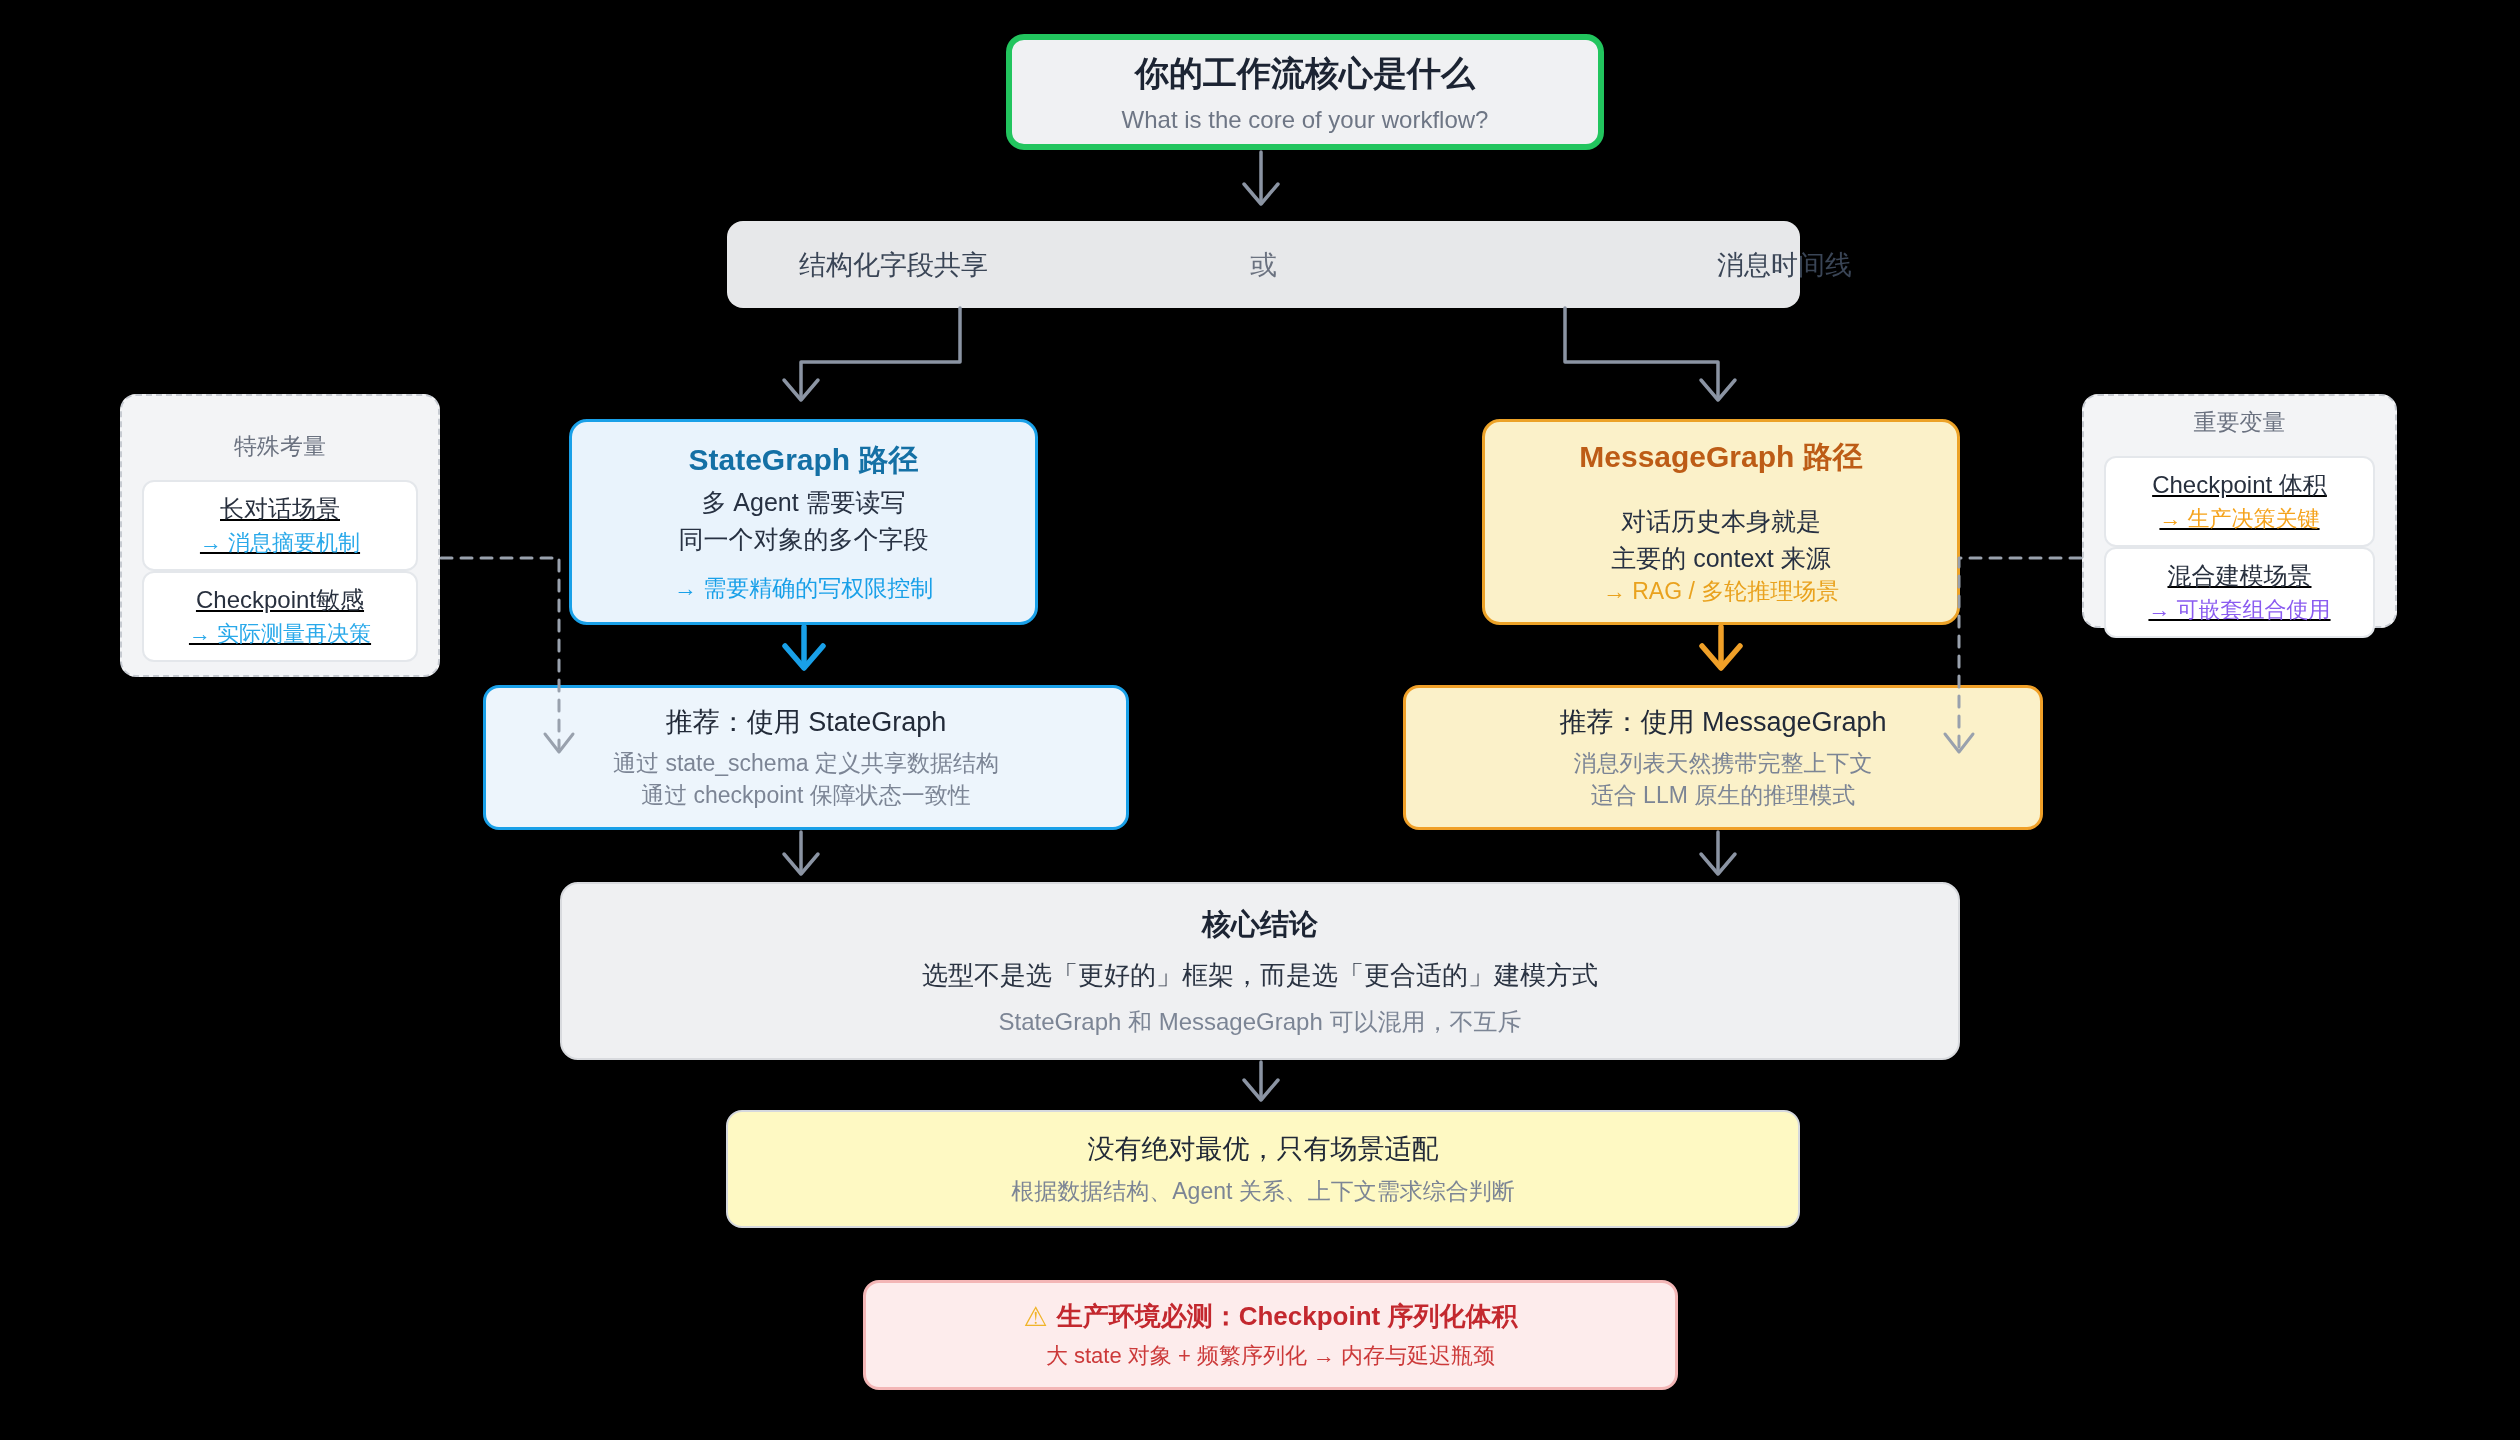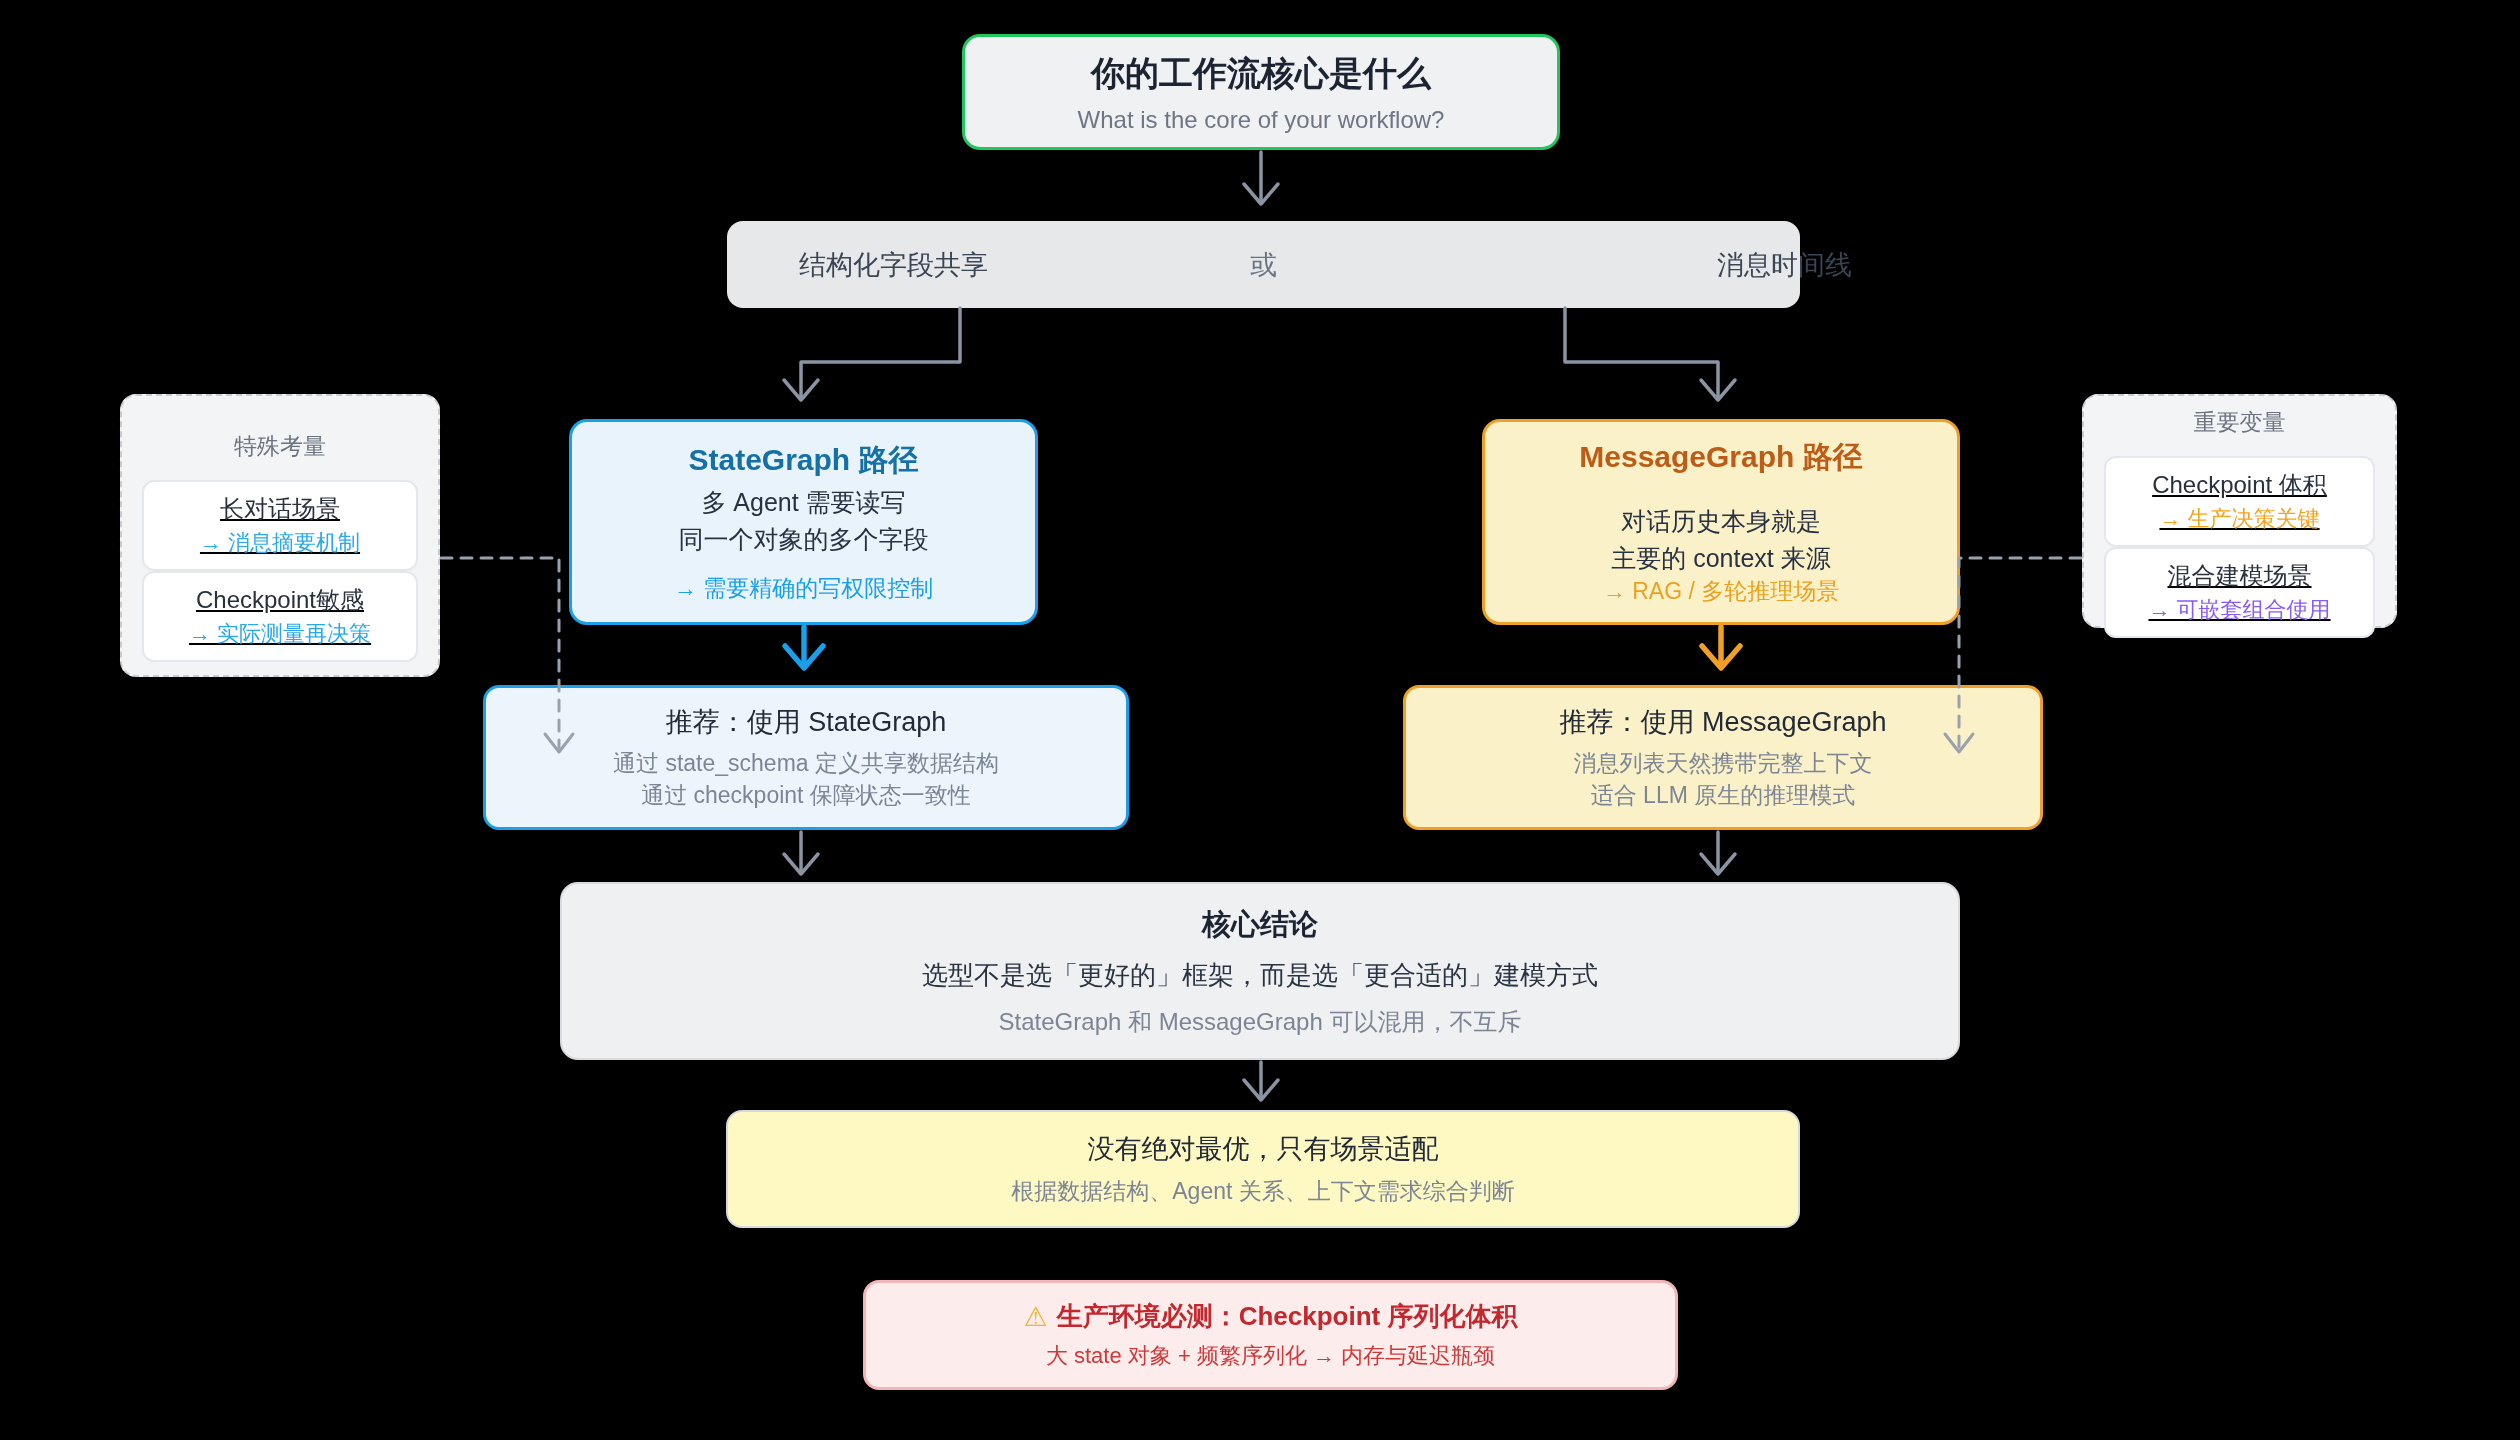--- a/index.html
+++ b/index.html
@@ -5,22 +5,22 @@
   html,body{margin:0;padding:0;background:#000;}
   .canvas{
     position:relative;width:2520px;height:1440px;background:#000;overflow:hidden;
     font-family:"Liberation Sans","DejaVu Sans",sans-serif;
   }
   svg.connectors{position:absolute;left:0;top:0;width:2520px;height:1440px;pointer-events:none;z-index:5;}
   .node{position:absolute;box-sizing:border-box;display:flex;flex-direction:column;
         align-items:center;justify-content:center;text-align:center;z-index:2;}
 
   
-  #root-box{left:962px;top:34px;width:598px;height:116px;background:#f0f1f3;
-            border:3px solid #22c55e;border-radius:18px;gap:9px;}
+  #root-box{left:1006px;top:34px;width:598px;height:116px;background:#f0f1f3;
+            border:6px solid #22c55e;border-radius:18px;gap:9px;}
   .root-title{font-size:34px;font-weight:700;color:#1c2433;}
   .root-sub{font-size:24px;color:#6e7685;}
 
   
   #choice-bar{left:727px;top:221px;width:1073px;height:87px;background:#e7e8ea;
               border-radius:16px;z-index:2;overflow:visible;display:block;position:absolute;}
   #choice-bar span{position:absolute;top:50%;transform:translateY(-50%);
                    font-size:27px;color:#3a4556;white-space:nowrap;}
   .bar-left{left:72px;}
   .bar-or{left:50%;transform:translate(-50%,-50%) !important;color:#6b7280 !important;}

